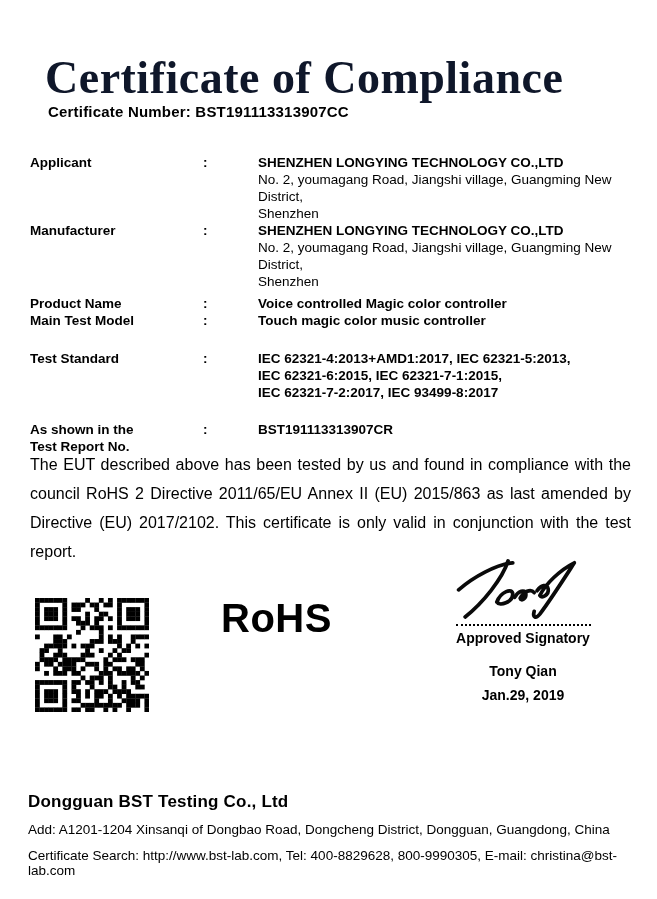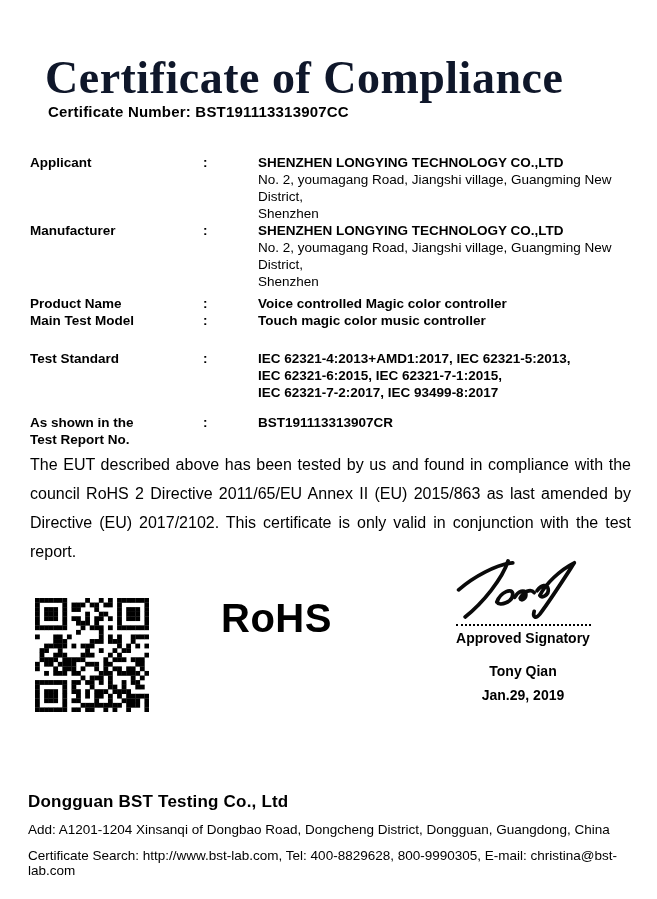--- a/index.html
+++ b/index.html
@@ -19,21 +19,21 @@
   .fields{
     position:absolute;top:154px;left:30px;width:605px;
     font-size:13.5px;line-height:17px;
   }
   .frow{display:flex;align-items:flex-start;gap:40px;}
   .flabel{width:133px;flex:none;font-weight:bold;}
   .fcolon{width:15px;flex:none;font-weight:bold;text-align:left;}
   .fvalue{flex:1;}
   .val-line{font-weight:bold;}
   .val-line.regular{font-weight:normal;}
-  .mt5{margin-top:5px;} .mt21{margin-top:21px;} .mt13{margin-top:13px;}
+  .mt5{margin-top:5px;} .mt21{margin-top:21px;} .mt13{margin-top:20px;}
   .statement{
     position:absolute;top:434px;left:30px;width:601px;
     font-size:16px;line-height:29px;text-align:justify;
   }
   .qr{position:absolute;left:35px;top:598px;width:114px;height:114px;}
   .qr svg{display:block;}
   .rohs{
     position:absolute;left:221px;top:596px;
     font-size:40px;font-weight:bold;letter-spacing:0.5px;
   }

